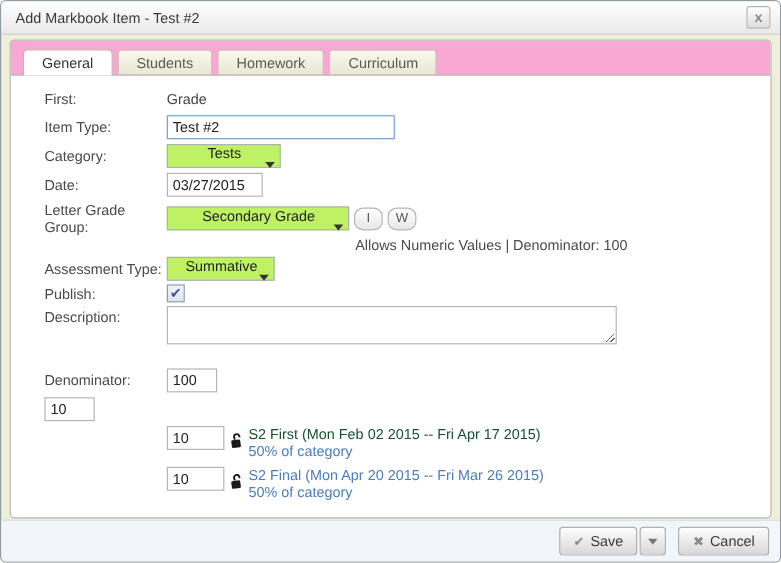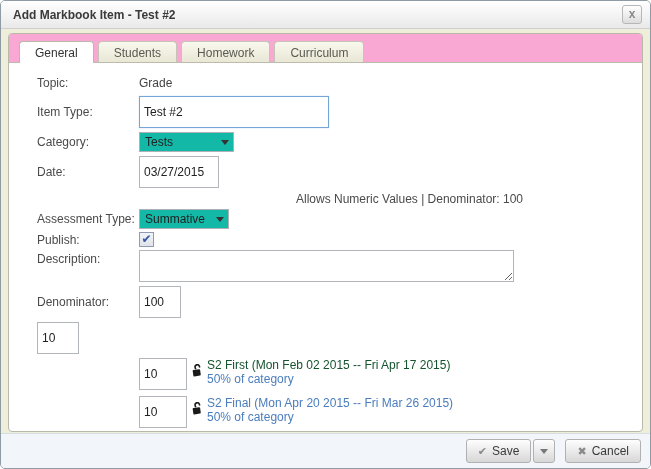--- a/index.html
+++ b/index.html
@@ -19,21 +19,21 @@
     overflow: hidden;
   }
   
   .titlebar {
     height: 28px;
     background: linear-gradient(#ffffff, #e9e9e9);
     border-bottom: 1px solid #cfcfcf;
     display: flex; align-items: center;
     padding: 0 8px 0 12px;
   }
-  .titlebar .title { font-weight: bold; color: #3a3a3a; font-size: 12px; }
+  .titlebar .title { font-weight: normal; color: #3a3a3a; font-size: 12px; }
   .close-btn {
     margin-left: auto;
     width: 20px; height: 19px;
     border: 1px solid #b7b7b7; border-radius: 3px;
     background: linear-gradient(#ffffff, #dddddd);
     color: #8a8a8a; font-weight: bold; font-size: 12px;
     text-align: center; line-height: 17px;
     cursor: pointer;
   }
   
@@ -69,30 +69,30 @@
   
   .content { padding: 13px 0 0 28px; }
   .row { display: flex; align-items: center; }
   .lbl { width: 102px; flex: none; color: #4a4a4a; }
   input[type=text], .textarea {
     font-family: "Liberation Sans", "DejaVu Sans", sans-serif;
     font-size: 12px; color: #222;
     border: 1px solid #b2b6bb;
     background: #fff;
     padding: 2px 4px;
-    height: 32px;
+    height: 20px;
   }
   .focused { border-color: #74a7d7 !important; box-shadow: 0 0 1px #a8cbe8; }
   .selectbox {
     height: 20px;
     border: 1px solid #aeb2b7;
-    background: #14b8a6;
+    background: #bef264;
     display: flex; align-items: center;
     padding-left: 5px; padding-right: 4px;
-    color: #222; cursor: pointer;
+    color: #222; cursor: pointer; flex-direction: column;
   }
   .selectbox .arrow {
     margin-left: auto;
     width: 0; height: 0;
     border-left: 4px solid transparent;
     border-right: 4px solid transparent;
     border-top: 5px solid #333;
   }
   .mini-btn {
     width: 24px; height: 19px;
@@ -147,21 +147,21 @@
   }
   .btn-arrow .tri {
     width: 0; height: 0;
     border-left: 4px solid transparent;
     border-right: 4px solid transparent;
     border-top: 5px solid #777;
   }
   .mb6 { margin-bottom: 6px; }
   .mb4 { margin-bottom: 4px; }
   .mb3 { margin-bottom: 3px; }
-  .mb10 { margin-bottom: 4px; }
+  .mb10 { margin-bottom: 20px; }
 </style>
 </head>
 <body>
 
 <div class="dialog">
 
   <div class="titlebar">
     <span class="title">Add Markbook Item - Test #2</span>
     <div class="close-btn">x</div>
   </div>
@@ -170,21 +170,21 @@
     <div class="tabstrip">
       <div class="tab active">General</div>
       <div class="tab">Students</div>
       <div class="tab">Homework</div>
       <div class="tab">Curriculum</div>
     </div>
 
     <div class="content">
 
       <div class="row mb6">
-        <span class="lbl">Topic:</span>
+        <span class="lbl">First:</span>
         <span>Grade</span>
       </div>
 
       <div class="row mb4">
         <span class="lbl">Item Type:</span>
         <input type="text" class="focused" style="width: 190px;" value="Test #2">
       </div>
 
       <div class="row mb4">
         <span class="lbl">Category:</span>
@@ -192,20 +192,29 @@
           <span>Tests</span>
           <span class="arrow"></span>
         </div>
       </div>
 
       <div class="row mb4">
         <span class="lbl">Date:</span>
         <input type="text" style="width: 80px;" value="03/27/2015">
       </div>
 
+      <div class="row">
+        <span class="lbl">Letter Grade Group:</span>
+        <div class="selectbox" style="width:152px">
+          <span>Secondary Grade</span>
+          <span class="arrow"></span>
+        </div>
+        <div class="mini-btn">I</div>
+        <div class="mini-btn">W</div>
+      </div>
 
       <div class="note">Allows Numeric Values | Denominator: 100</div>
 
       <div class="row mb3">
         <span class="lbl">Assessment Type:</span>
         <div class="selectbox" style="width:90px">
           <span>Summative</span>
           <span class="arrow"></span>
         </div>
       </div>

